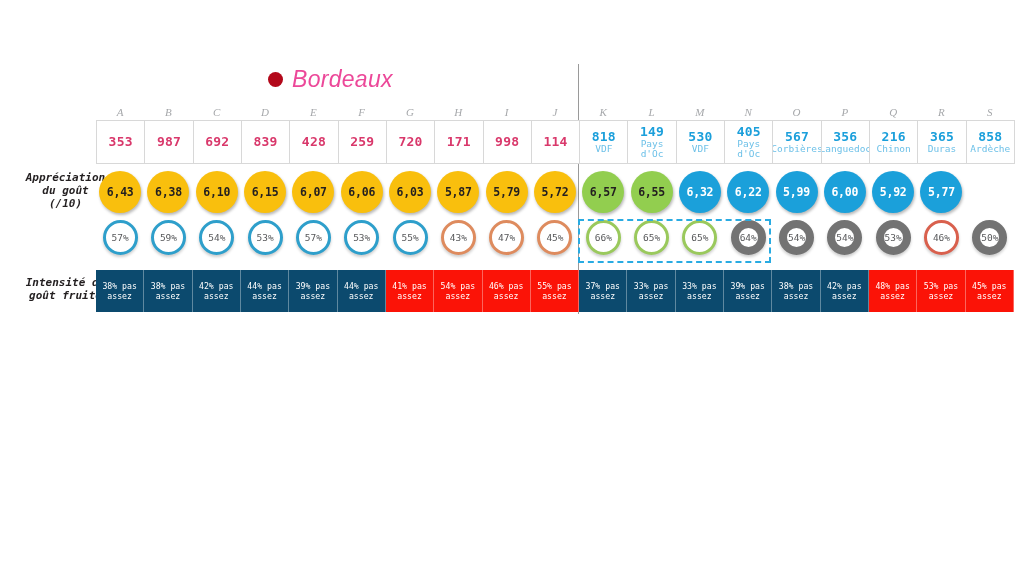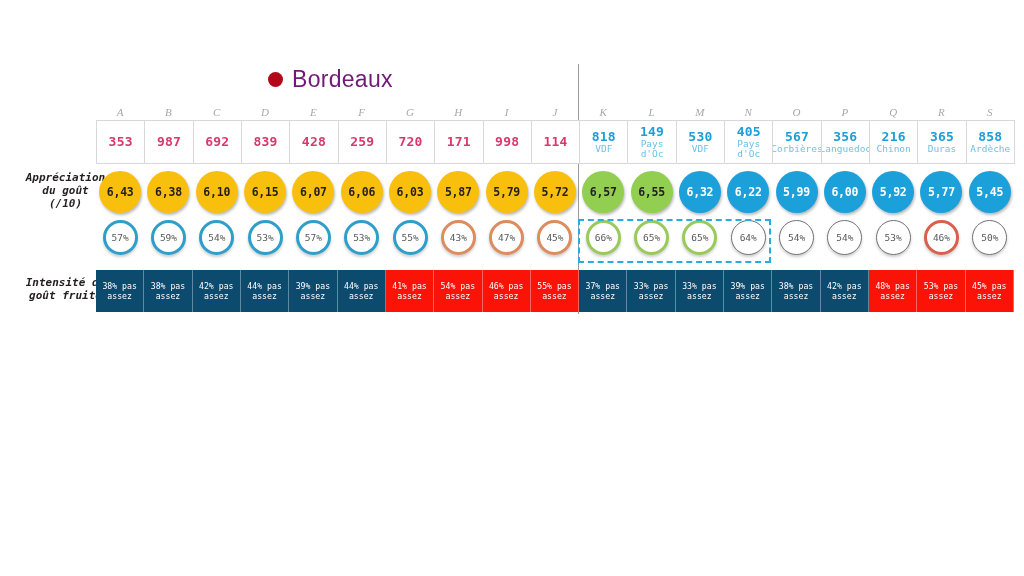--- a/index.html
+++ b/index.html
@@ -9,21 +9,21 @@
     overflow:hidden;position:relative;
   }
   #board{position:absolute;left:0;top:0;width:1024px;height:576px;}
 
   
   .legend{position:absolute;top:62px;left:0;width:1024px;height:40px;}
   .legend-item{position:absolute;display:flex;align-items:center;gap:9px;}
   .legend-bullet{width:15px;height:15px;border-radius:50%;display:block;}
   .legend-label{
     font-family:"Liberation Sans", sans-serif;
-    font-size:23px;color:#701a75;letter-spacing:.3px;white-space:nowrap;
+    font-size:23px;color:#ec4899;letter-spacing:.3px;white-space:nowrap;font-style:italic;
   }
   #legend-bordeaux{left:268px;top:4px;}
   #legend-concurrence{left:657px;top:4px;}
 
   
   .split{position:absolute;left:578px;top:64px;width:1px;height:250px;background:#9a9a9a;}
 
   
   .grid{position:absolute;left:96px;top:106px;width:918px;}
   .row{display:flex;width:918px;}
@@ -70,21 +70,21 @@
   .ring{
     width:35px;height:35px;border-radius:50%;background:#ffffff;
     display:flex;align-items:center;justify-content:center;
     font-size:9.5px;color:#58595b;
     box-shadow:0 2px 3px rgba(0,0,0,.2);
     box-sizing:border-box;
   }
   .ring.rblue{border:3px solid #2e9fcb;}
   .ring.rorange{border:3px solid #de8b5e;}
   .ring.rgreen{border:3px solid #9ac95c;}
-  .ring.ryellow{border:1px solid #737373;}
+  .ring.ryellow{border:8px solid #737373;}
   .ring.rred{border:3px solid #d9604d;}
 
   
   .dashbox{
     position:absolute;left:578px;top:219px;width:193px;height:44px;
     border:2px dashed #29abe2;box-sizing:border-box;
   }
 
   
   .rowint{height:42px;}
@@ -275,23 +275,20 @@
         </div>
         <div class="cell scell">
           <div class="disc blue">6,00</div>
         </div>
         <div class="cell scell">
           <div class="disc blue">5,92</div>
         </div>
         <div class="cell scell">
           <div class="disc blue">5,77</div>
         </div>
-        <div class="cell scell">
-          <div class="disc blue">5,45</div>
-        </div>
       </div>
     <div class="row rowring" id="row-rings">
         <div class="cell rcell">
           <div class="ring rblue">57%</div>
         </div>
         <div class="cell rcell">
           <div class="ring rblue">59%</div>
         </div>
         <div class="cell rcell">
           <div class="ring rblue">54%</div>

